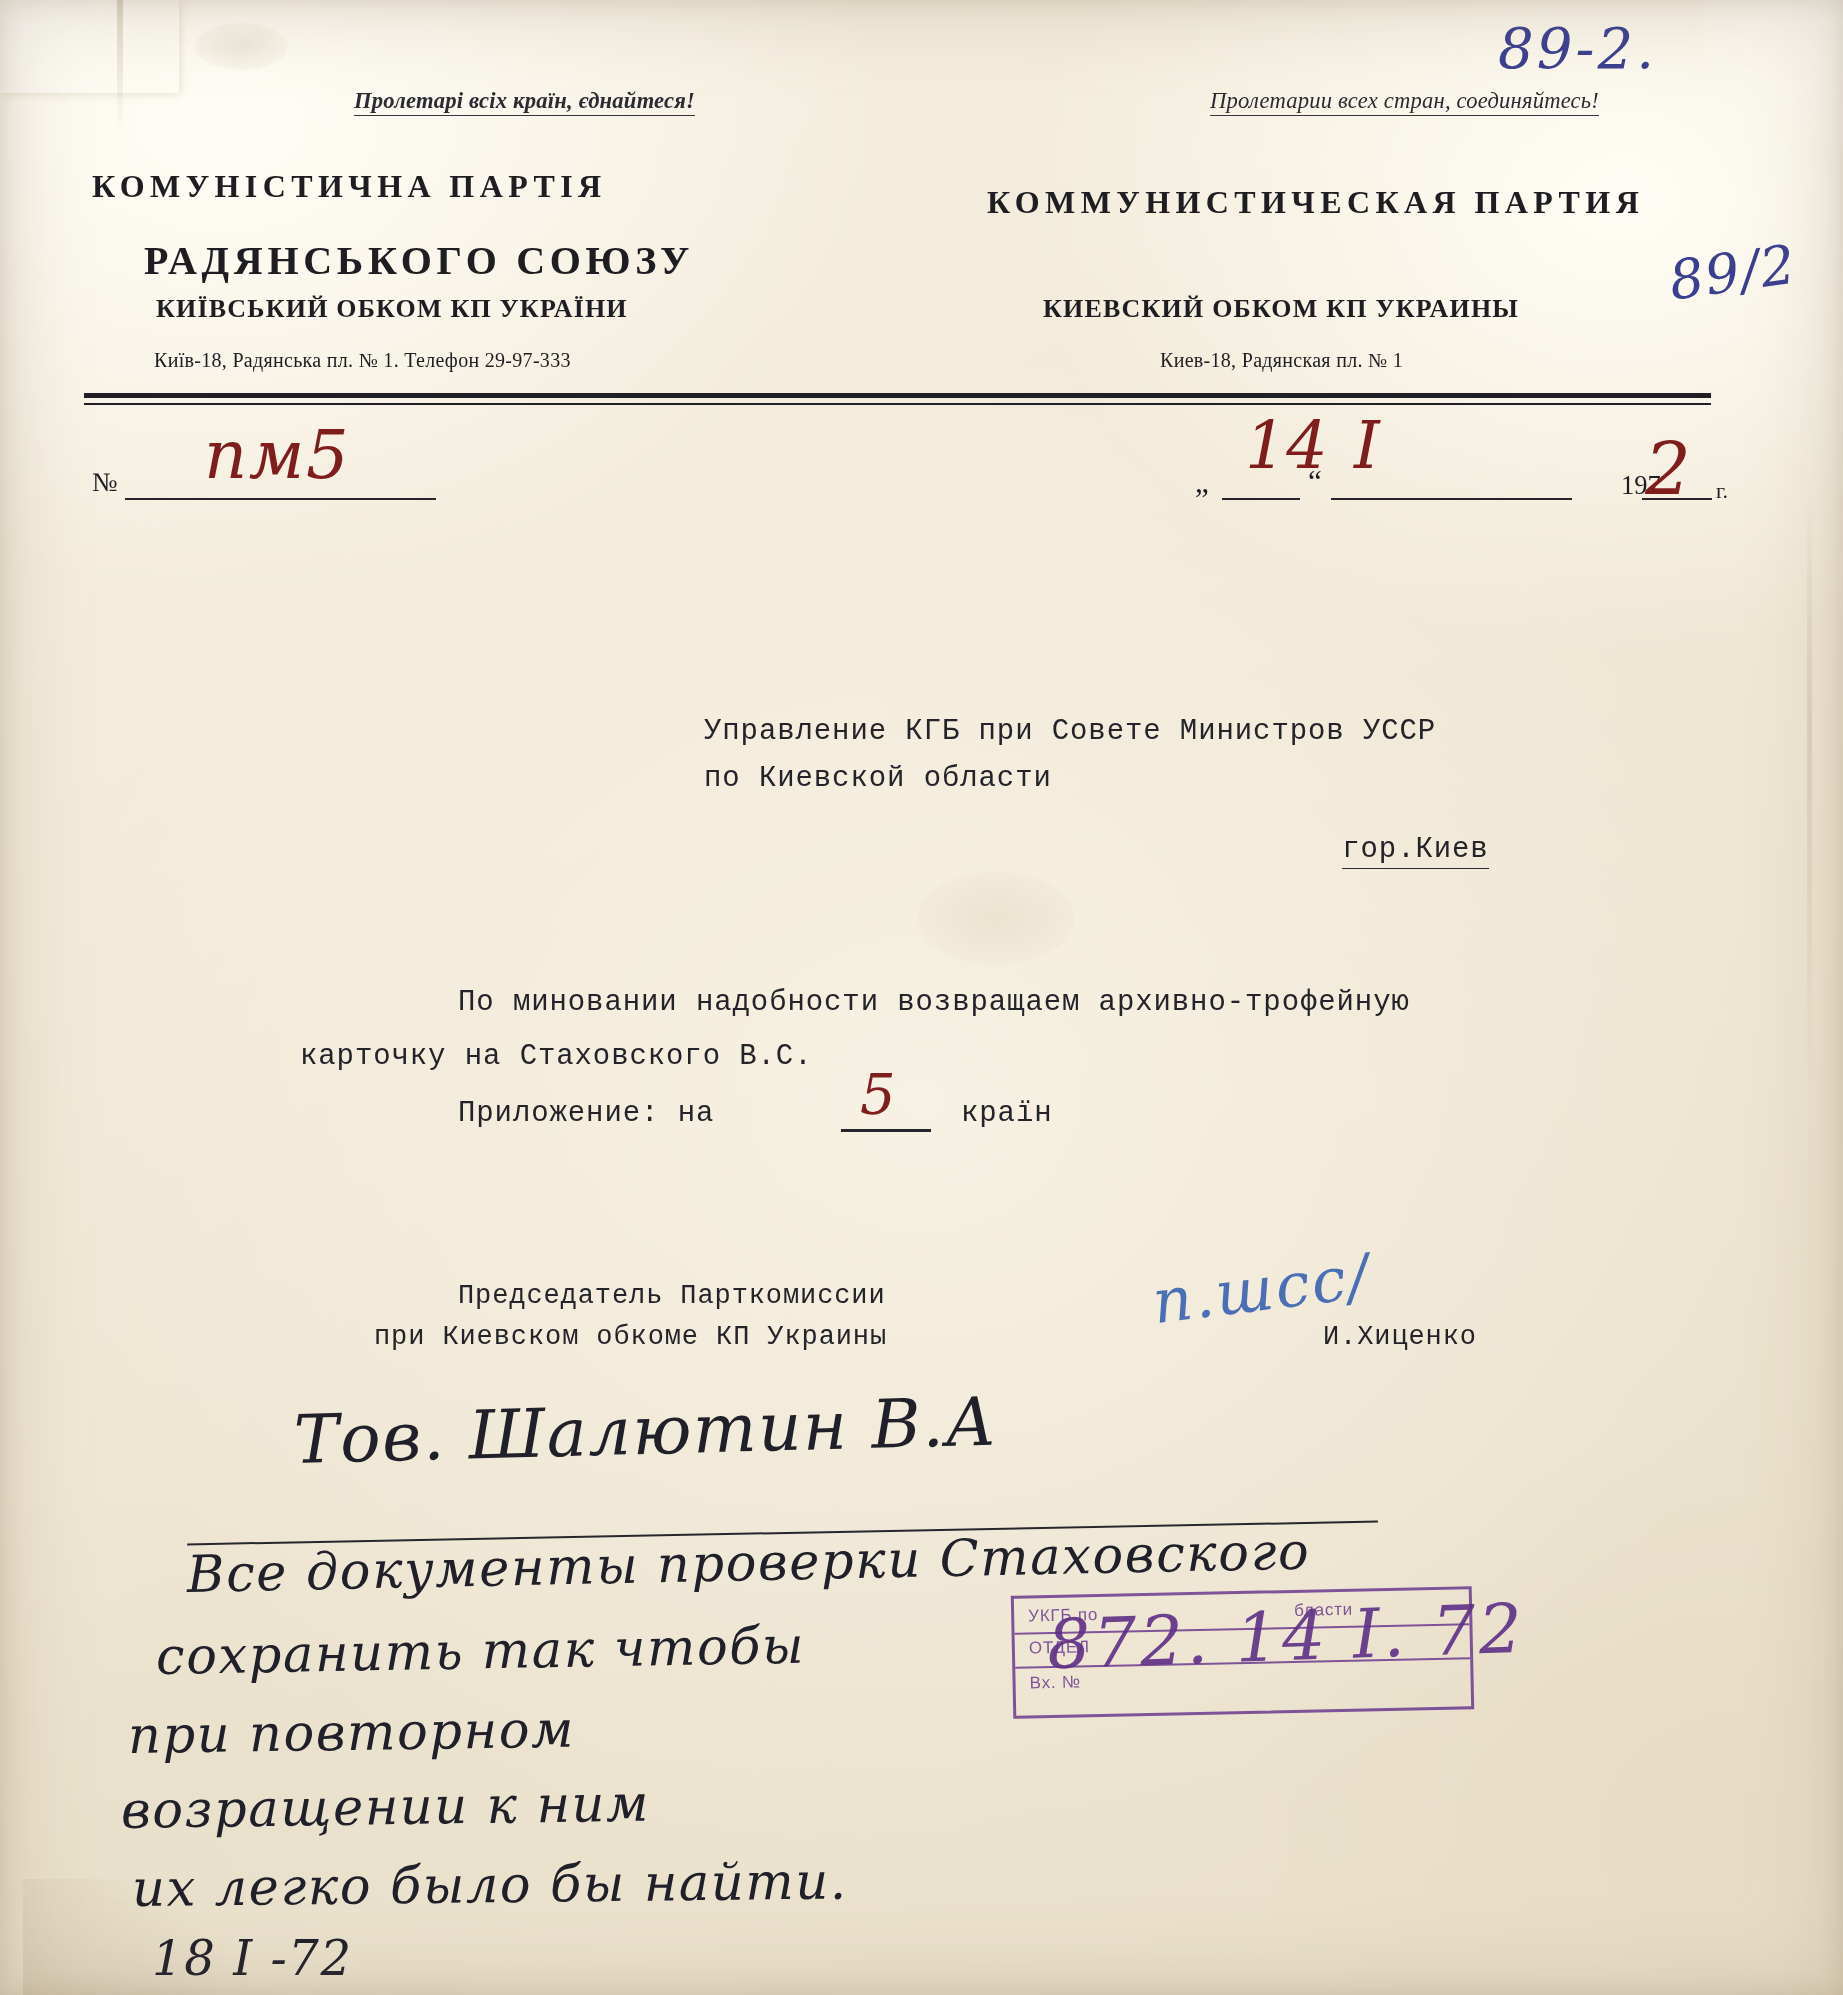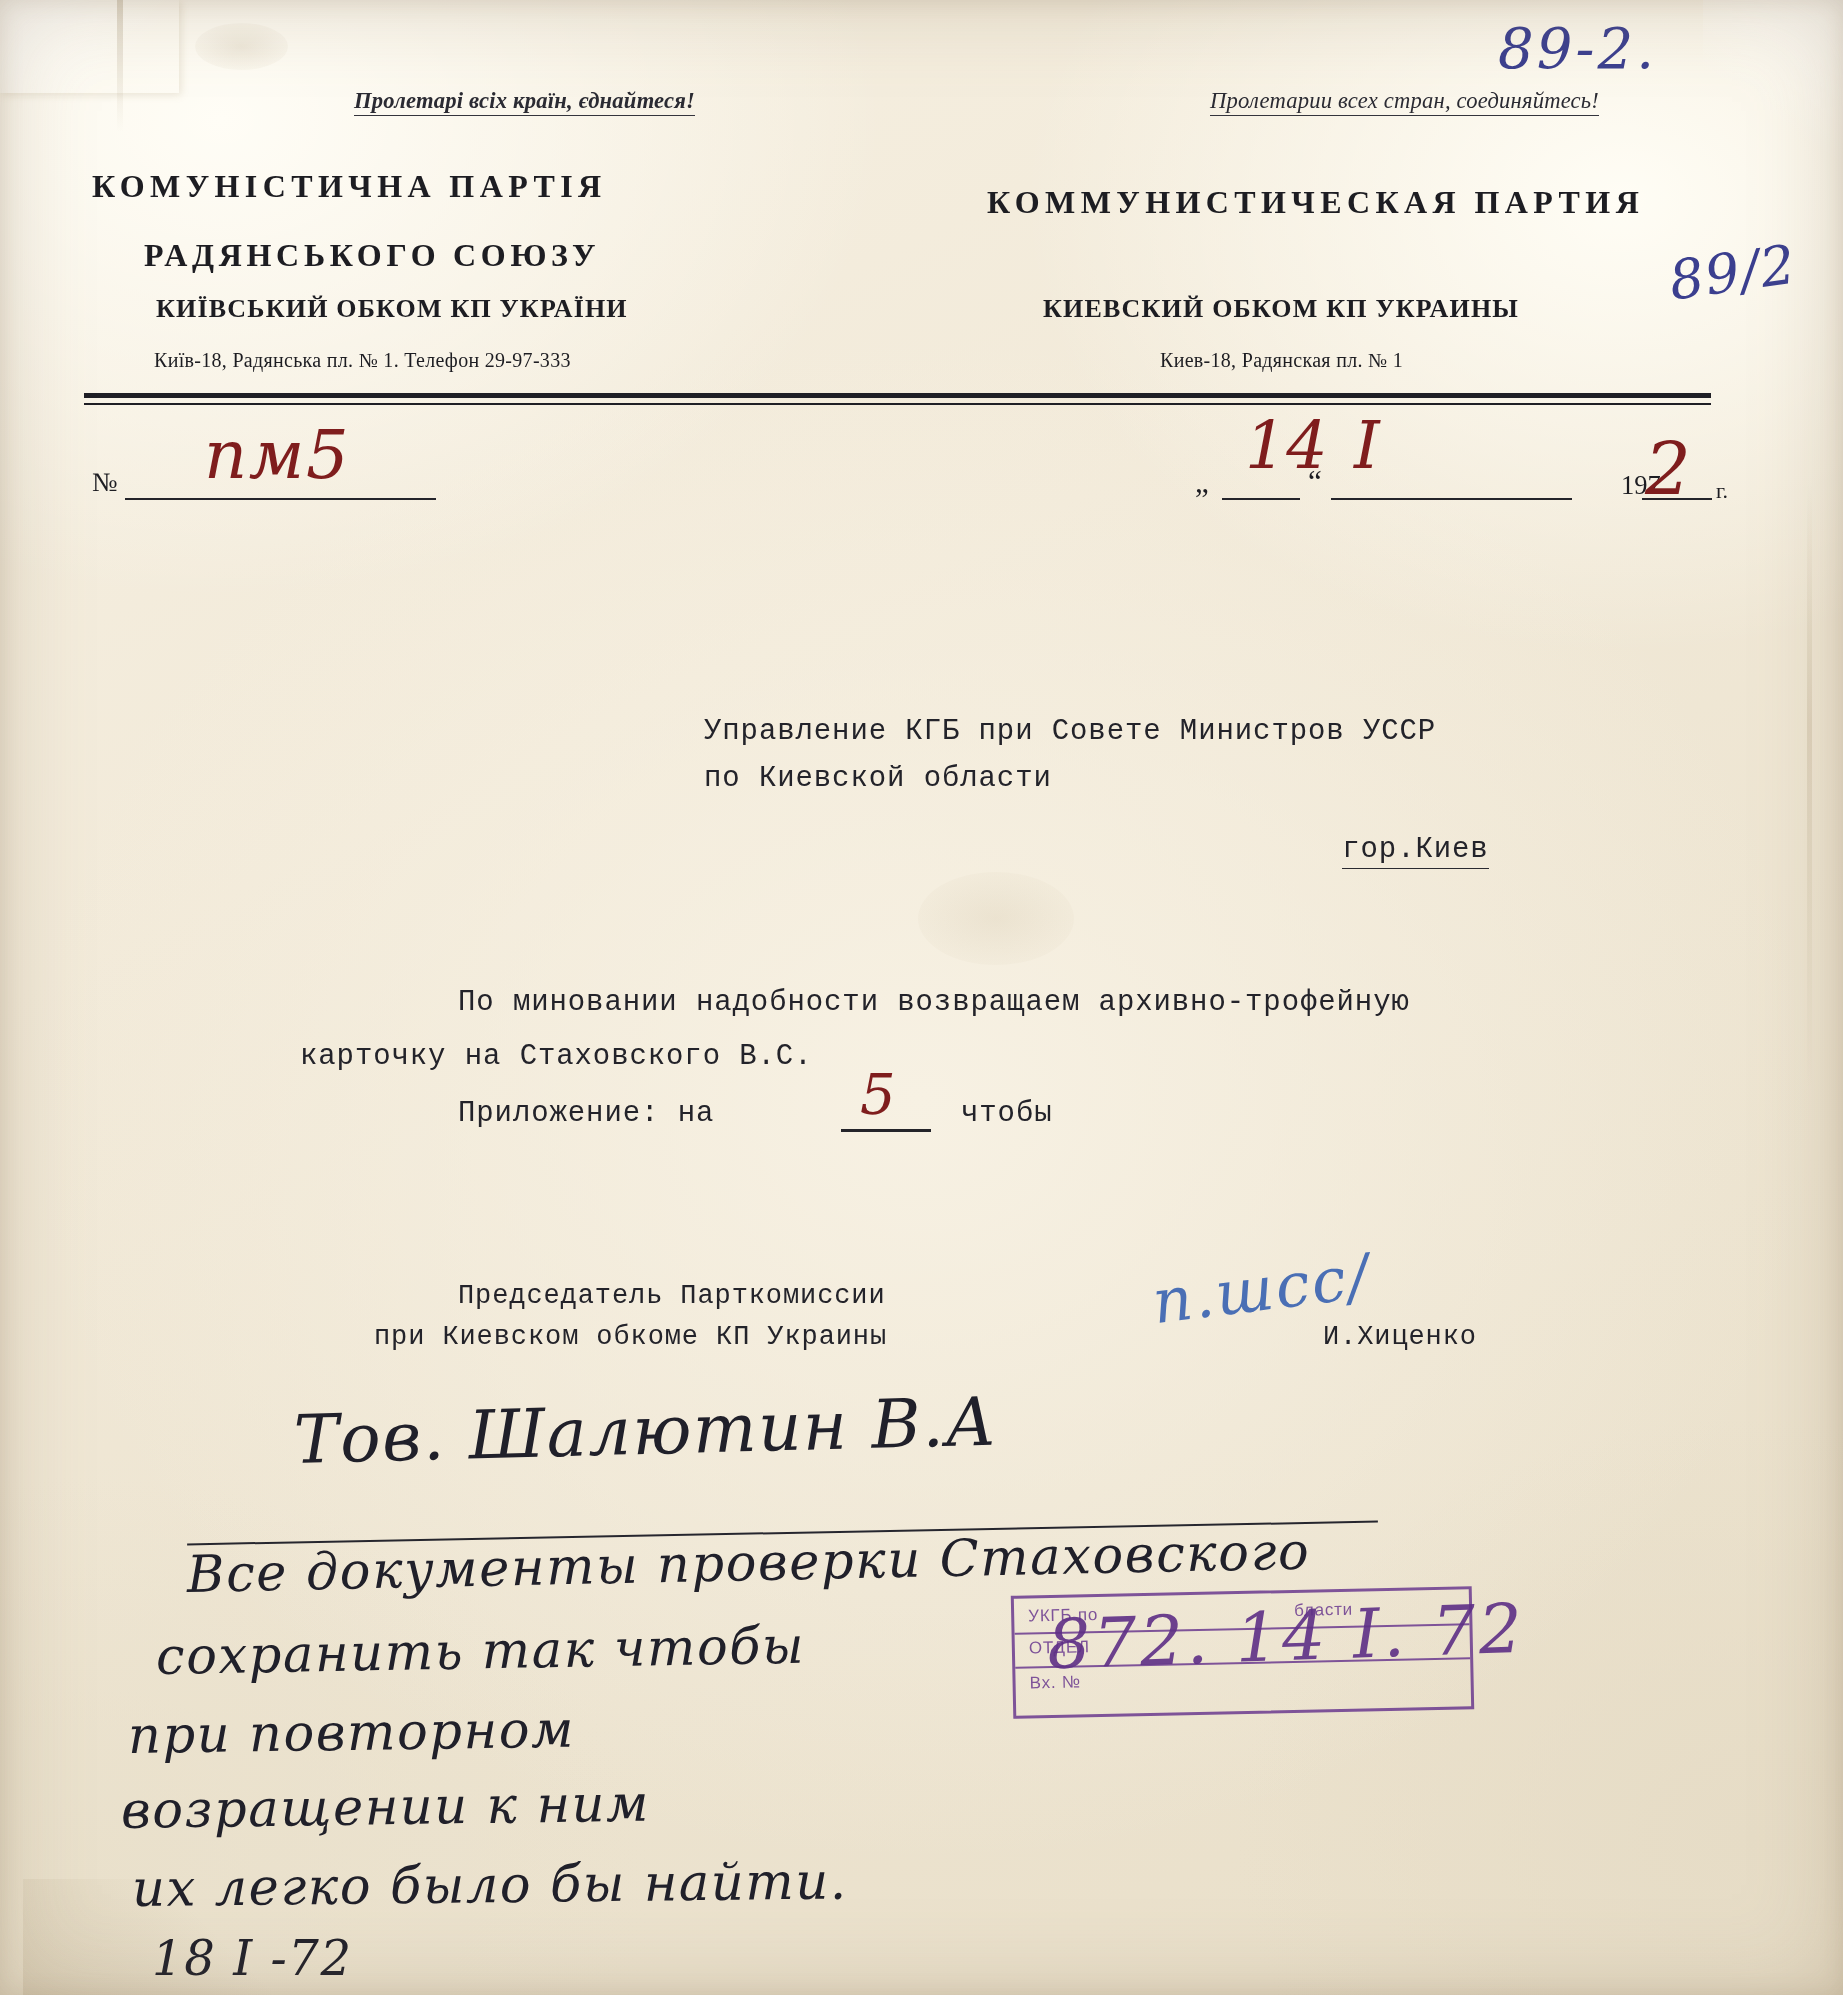--- a/index.html
+++ b/index.html
@@ -71,21 +71,21 @@
   .org-block { position: absolute; white-space: nowrap; color: #1d1d22; }
   .org-line1 {
     font-family: "Liberation Serif", serif;
     font-weight: bold;
     font-size: 32px;
     letter-spacing: 5.4px;
   }
   .org-line2 {
     font-family: "Liberation Serif", serif;
     font-weight: bold;
-    font-size: 32px;
+    font-size: 40px;
     letter-spacing: 4.7px;
   }
   .org-line3 {
     font-family: "Liberation Serif", serif;
     font-weight: bold;
     font-size: 26px;
     letter-spacing: 1.2px;
   }
   .org-line4 {
     font-family: "Liberation Serif", serif;
@@ -264,21 +264,21 @@
   <div class="typed t-addr" style="left:704px; top:759px;">по Киевской области</div>
   <div class="typed t-body" style="left:458px; top:977px;">По миновании надобности возвращаем архивно-трофейную</div>
 
   <div class="typed t-city" style="left:1269px; top:800px;">
     <u>гор.Киев</u>
   </div>
   <div class="typed t-body" style="left:300px; top:1031px;">карточку на Стаховского В.С.</div>
   <div class="typed t-body" style="left:458px; top:1088px;">Приложение: на</div>
   <div class="hand" style="left:860px; top:1062px; font-size:56px;">5</div>
   <div class="blank-rule" style="left:841px; top:1129px; width:90px; height:3.1px;"></div>
-  <div class="typed t-body" style="left:961px; top:1088px;">чтобы</div>
+  <div class="typed t-body" style="left:961px; top:1088px;">країн</div>
 
   <div class="typed t-sign" style="left:374px; top:1317px;">при Киевском обкоме КП Украины</div>
   <div class="typed t-sign" style="left:458px; top:1276px;">Председатель Парткомиссии</div>
   <div class="typed t-sign" style="left:1323px; top:1317px;">И.Хиценко</div>
   <div class="hand hand-blue-light" style="left:1152px; top:1253px; font-size:61px; letter-spacing:2.3px; transform:rotate(-7deg);">п.шсс/</div>
 
   <div class="note" style="left:294px; top:1401px; font-size:67px; transform:rotate(-1.5deg);">Тов. Шалютин В.А</div>
   <div class="underline-hand" style="left:187px; top:1532px; width:1191px; transform:rotate(-1.1deg);"></div>
 
   <div class="note" style="left:187px; top:1545px; transform:rotate(-1.2deg);">Все документы проверки Стаховского</div>

